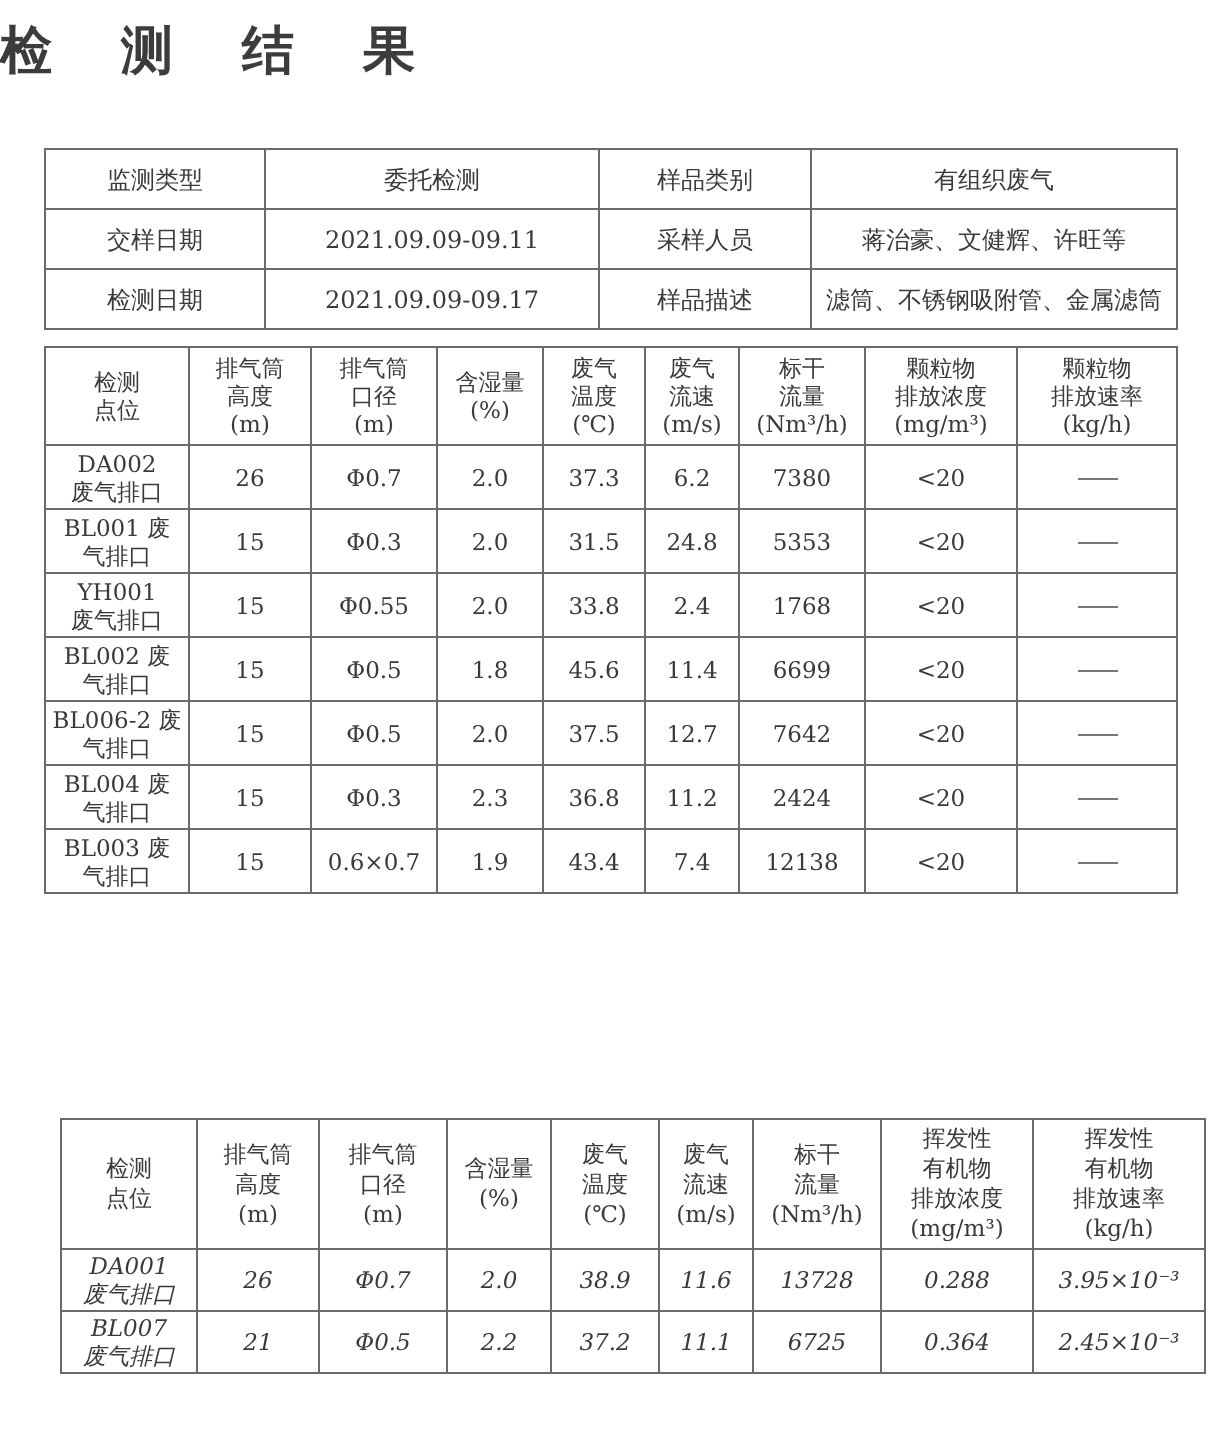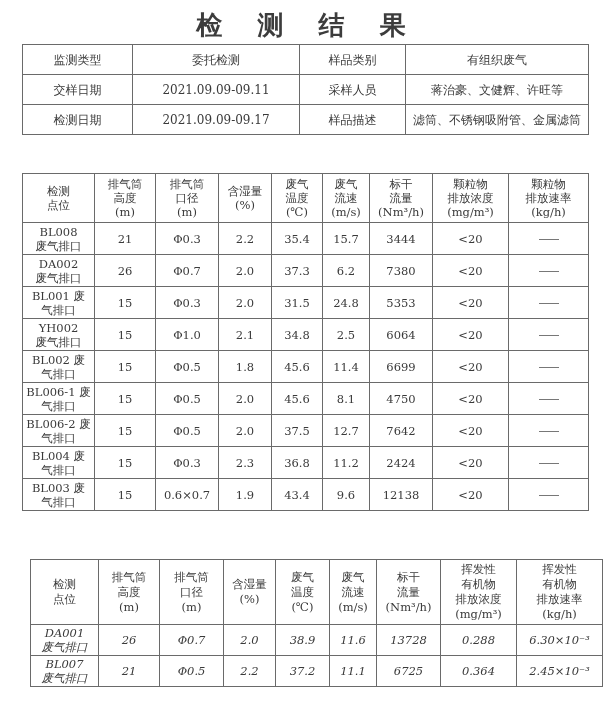--- a/index.html
+++ b/index.html
@@ -1,34 +1,34 @@
 <!DOCTYPE html>
 <html><head>
 <meta charset="utf-8">
 <style>
   html,body{margin:0;padding:0;background:#fff;}
   body{width:616px;height:717px;position:relative;overflow:hidden;font-family:"DejaVu Serif","Liberation Serif",serif;color:#3a3a3a;}
-  .title{position:absolute;left:0;top:8px;width:616px;text-align:center;font-size:26px;font-weight:bold;letter-spacing:14px;color:#3c3c3c;font-family:Liberation Sans, sans-serif;}
+  .title{position:absolute;left:0;top:8px;width:616px;text-align:left;font-size:26px;font-weight:bold;letter-spacing:14px;color:#3c3c3c;font-family:Liberation Serif, serif;}
   table{position:absolute;border-collapse:collapse;table-layout:fixed;}
   td,th{border:1px solid #6a6a6a;text-align:center;vertical-align:middle;font-weight:normal;padding:0;line-height:14px;font-size:11.5px;}
   .info td{font-size:12px;height:29px;}
   .t2{left:22px;top:173px;width:566px;}
   .t2 th{height:48px;font-size:11.5px;line-height:14px;}
   .t2 td{height:31px;}
   .t3{left:30px;top:559px;width:572px;}
   .t3 th{height:64px;line-height:15px;}
   .t3 td{height:30px;font-style:italic;}
   .dash{display:inline-block;width:20px;border-top:1px solid #777;vertical-align:middle;}
 </style>
 </head>
 <body>
 
 <div class="title">检 测 结 果</div>
 
-<table class="info" style="left:22px;top:44px;width:566px;">
+<table class="info" style="left:22px;top:74px;width:566px;">
   <colgroup>
       <col style="width:110px">
       <col style="width:167px">
       <col style="width:106px">
       <col style="width:183px">
     </colgroup>
   <tbody id="info-body">
       <tr>
         <td>监测类型</td>
         <td>委托检测</td>
@@ -70,31 +70,20 @@
         <th>含湿量<br>(%)</th>
         <th>废气<br>温度<br>(℃)</th>
         <th>废气<br>流速<br>(m/s)</th>
         <th>标干<br>流量<br>(Nm³/h)</th>
         <th>颗粒物<br>排放浓度<br>(mg/m³)</th>
         <th>颗粒物<br>排放速率<br>(kg/h)</th>
       </tr>
     </thead>
   <tbody id="t2-body">
       <tr>
-        <td>BL008<br>废气排口</td>
-        <td>21</td>
-        <td>Φ0.3</td>
-        <td>2.2</td>
-        <td>35.4</td>
-        <td>15.7</td>
-        <td>3444</td>
-        <td>&lt;20</td>
-        <td><span class="dash"></span></td>
-      </tr>
-      <tr>
         <td>DA002<br>废气排口</td>
         <td>26</td>
         <td>Φ0.7</td>
         <td>2.0</td>
         <td>37.3</td>
         <td>6.2</td>
         <td>7380</td>
         <td>&lt;20</td>
         <td><span class="dash"></span></td>
       </tr>
@@ -103,53 +92,42 @@
         <td>15</td>
         <td>Φ0.3</td>
         <td>2.0</td>
         <td>31.5</td>
         <td>24.8</td>
         <td>5353</td>
         <td>&lt;20</td>
         <td><span class="dash"></span></td>
       </tr>
       <tr>
-        <td>YH002<br>废气排口</td>
-        <td>15</td>
-        <td>Φ1.0</td>
-        <td>2.1</td>
-        <td>34.8</td>
-        <td>2.5</td>
-        <td>6064</td>
+        <td>YH001<br>废气排口</td>
+        <td>15</td>
+        <td>Φ0.55</td>
+        <td>2.0</td>
+        <td>33.8</td>
+        <td>2.4</td>
+        <td>1768</td>
         <td>&lt;20</td>
         <td><span class="dash"></span></td>
       </tr>
       <tr>
         <td>BL002 废<br>气排口</td>
         <td>15</td>
         <td>Φ0.5</td>
         <td>1.8</td>
         <td>45.6</td>
         <td>11.4</td>
         <td>6699</td>
         <td>&lt;20</td>
         <td><span class="dash"></span></td>
       </tr>
       <tr>
-        <td>BL006-1 废<br>气排口</td>
-        <td>15</td>
-        <td>Φ0.5</td>
-        <td>2.0</td>
-        <td>45.6</td>
-        <td>8.1</td>
-        <td>4750</td>
-        <td>&lt;20</td>
-        <td><span class="dash"></span></td>
-      </tr>
-      <tr>
         <td>BL006-2 废<br>气排口</td>
         <td>15</td>
         <td>Φ0.5</td>
         <td>2.0</td>
         <td>37.5</td>
         <td>12.7</td>
         <td>7642</td>
         <td>&lt;20</td>
         <td><span class="dash"></span></td>
       </tr>
@@ -163,21 +141,21 @@
         <td>2424</td>
         <td>&lt;20</td>
         <td><span class="dash"></span></td>
       </tr>
       <tr>
         <td>BL003 废<br>气排口</td>
         <td>15</td>
         <td>0.6×0.7</td>
         <td>1.9</td>
         <td>43.4</td>
-        <td>9.6</td>
+        <td>7.4</td>
         <td>12138</td>
         <td>&lt;20</td>
         <td><span class="dash"></span></td>
       </tr>
     </tbody>
 </table>
 
 <table class="t3">
   <colgroup>
     <col style="width:68px">
@@ -206,21 +184,21 @@
   <tbody id="t3-body">
       <tr>
         <td>DA001<br>废气排口</td>
         <td>26</td>
         <td>Φ0.7</td>
         <td>2.0</td>
         <td>38.9</td>
         <td>11.6</td>
         <td>13728</td>
         <td>0.288</td>
-        <td>6.30×10⁻³</td>
+        <td>3.95×10⁻³</td>
       </tr>
       <tr>
         <td>BL007<br>废气排口</td>
         <td>21</td>
         <td>Φ0.5</td>
         <td>2.2</td>
         <td>37.2</td>
         <td>11.1</td>
         <td>6725</td>
         <td>0.364</td>

